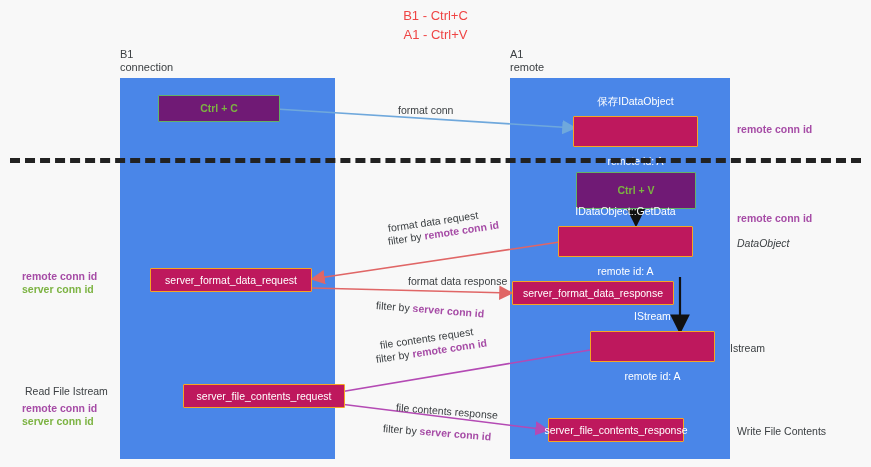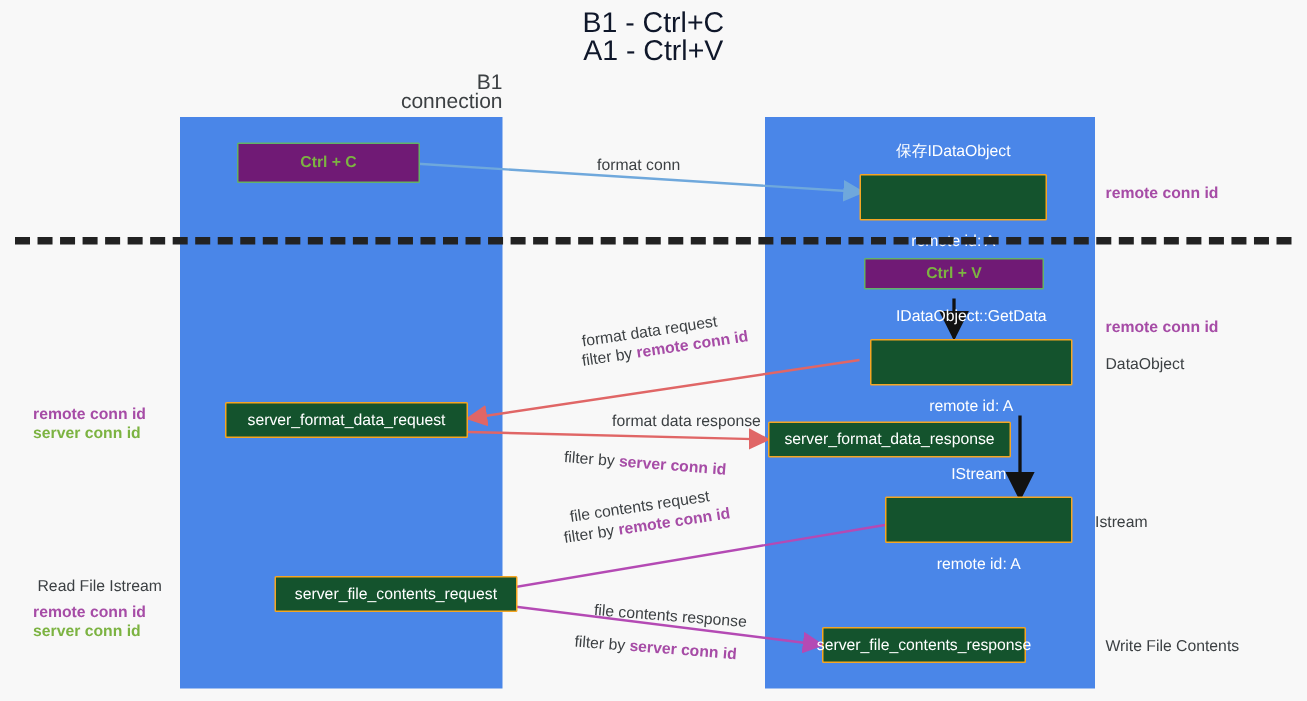--- a/index.html
+++ b/index.html
@@ -19,29 +19,29 @@
     position: absolute;
     inset: 0;
     background: #f8f8f8;
   }
   .abs { position: absolute; }
 
   
   #title {
     left: 0; right: 0; top: 6px;
     text-align: center;
-    font-size: 19px;
+    font-size: 13px;
     line-height: 19px;
-    color: #0f172a;
+    color: #ef4444;
   }
 
   
   .col-head {
-    text-align: right;
-    font-size: 14px;
+    text-align: left;
+    font-size: 11px;
     line-height: 13px;
     color: #3c4043;
   }
   #head-left  { left: 120px; width: 215px; top: 48px; }
   #head-right { left: 510px; width: 220px; top: 48px; }
 
   
   .lane {
     background: #4a86e8;
     top: 78px;
@@ -65,21 +65,21 @@
     flex-direction: column;
     align-items: center;
     justify-content: center;
     text-align: center;
     color: #ffffff;
     font-size: 10.5px;
     line-height: 13px;
     border-radius: 1px;
   }
   .node.green  { background: #701a75; border: 1px solid #63b267; }
-  .node.orange { background: #14532d; border: 1px solid #f5a623; }
+  .node.orange { background: #be185d; border: 1px solid #f5a623; }
   .node .l2 { font-weight: normal; margin-top: 47px; }
 
   
   .lbl {
     font-size: 10.5px;
     line-height: 14px;
     white-space: nowrap;
     color: #3c4043;
   }
   .purple { color: #a64ca6; font-weight: bold; }
@@ -103,20 +103,24 @@
 
   <div class="abs" id="title">
     <div>B1 - Ctrl+C</div>
     <div>A1 - Ctrl+V</div>
   </div>
 
   <div class="abs col-head" id="head-left">
     <div>B1</div>
     <div>connection</div>
   </div>
+  <div class="abs col-head" id="head-right">
+    <div>A1</div>
+    <div>remote</div>
+  </div>
 
   <div class="abs lane" id="lane-left"></div>
   <div class="abs lane" id="lane-right"></div>
 
   <svg class="abs" id="wires">
     <defs>
       <marker id="ah-blue" markerWidth="9" markerHeight="9" refX="8" refY="4.5" orient="auto">
         <path d="M0,0 L9,4.5 L0,9 z" fill="#6fa8dc"></path>
       </marker>
       <marker id="ah-red" markerWidth="9" markerHeight="9" refX="8" refY="4.5" orient="auto">
@@ -147,25 +151,25 @@
 
   <div class="abs node green" style="left:158px; top:95px; width:122px; height:27px;">
     <div>Ctrl + C</div>
   </div>
 
   <div class="abs node orange" style="left:573px; top:116px; width:125px; height:31px;">
     <div>保存IDataObject</div>
     <div class="l2">remote id: A</div>
   </div>
 
-  <div class="abs node green" style="left:576px; top:172px; width:120px; height:21px;">
+  <div class="abs node green" style="left:576px; top:172px; width:120px; height:37px;">
     <div>Ctrl + V</div>
   </div>
 
-  <div class="abs node orange" style="left:580px; top:226px; width:135px; height:31px;">
+  <div class="abs node orange" style="left:558px; top:226px; width:135px; height:31px;">
     <div>IDataObject::GetData</div>
     <div class="l2">remote id: A</div>
   </div>
 
   <div class="abs node orange" style="left:150px; top:268px; width:162px; height:24px;">
     <div>server_format_data_request</div>
   </div>
 
   <div class="abs node orange" style="left:512px; top:281px; width:162px; height:24px;">
     <div>server_format_data_response</div>
@@ -212,19 +216,19 @@
 
   <div class="abs lbl purple" style="left:22px; top:269px;">remote conn id</div>
   <div class="abs lbl green" style="left:22px; top:282px;">server conn id</div>
 
   <div class="abs lbl" style="left:25px; top:384px;">Read File Istream</div>
   <div class="abs lbl purple" style="left:22px; top:401px;">remote conn id</div>
   <div class="abs lbl green" style="left:22px; top:414px;">server conn id</div>
 
   <div class="abs lbl purple" style="left:737px; top:122px;">remote conn id</div>
   <div class="abs lbl purple" style="left:737px; top:211px;">remote conn id</div>
-  <div class="abs lbl" style="left:737px; top:236px;">DataObject</div>
+  <div class="abs lbl" style="left:737px; top:236px;font-style:italic;">DataObject</div>
   <div class="abs lbl" style="left:730px; top:341px;">Istream</div>
   <div class="abs lbl" style="left:737px; top:424px;">Write File Contents</div>
 
   <div class="abs" id="divider"></div>
 
 </div>
 
 </body></html>

